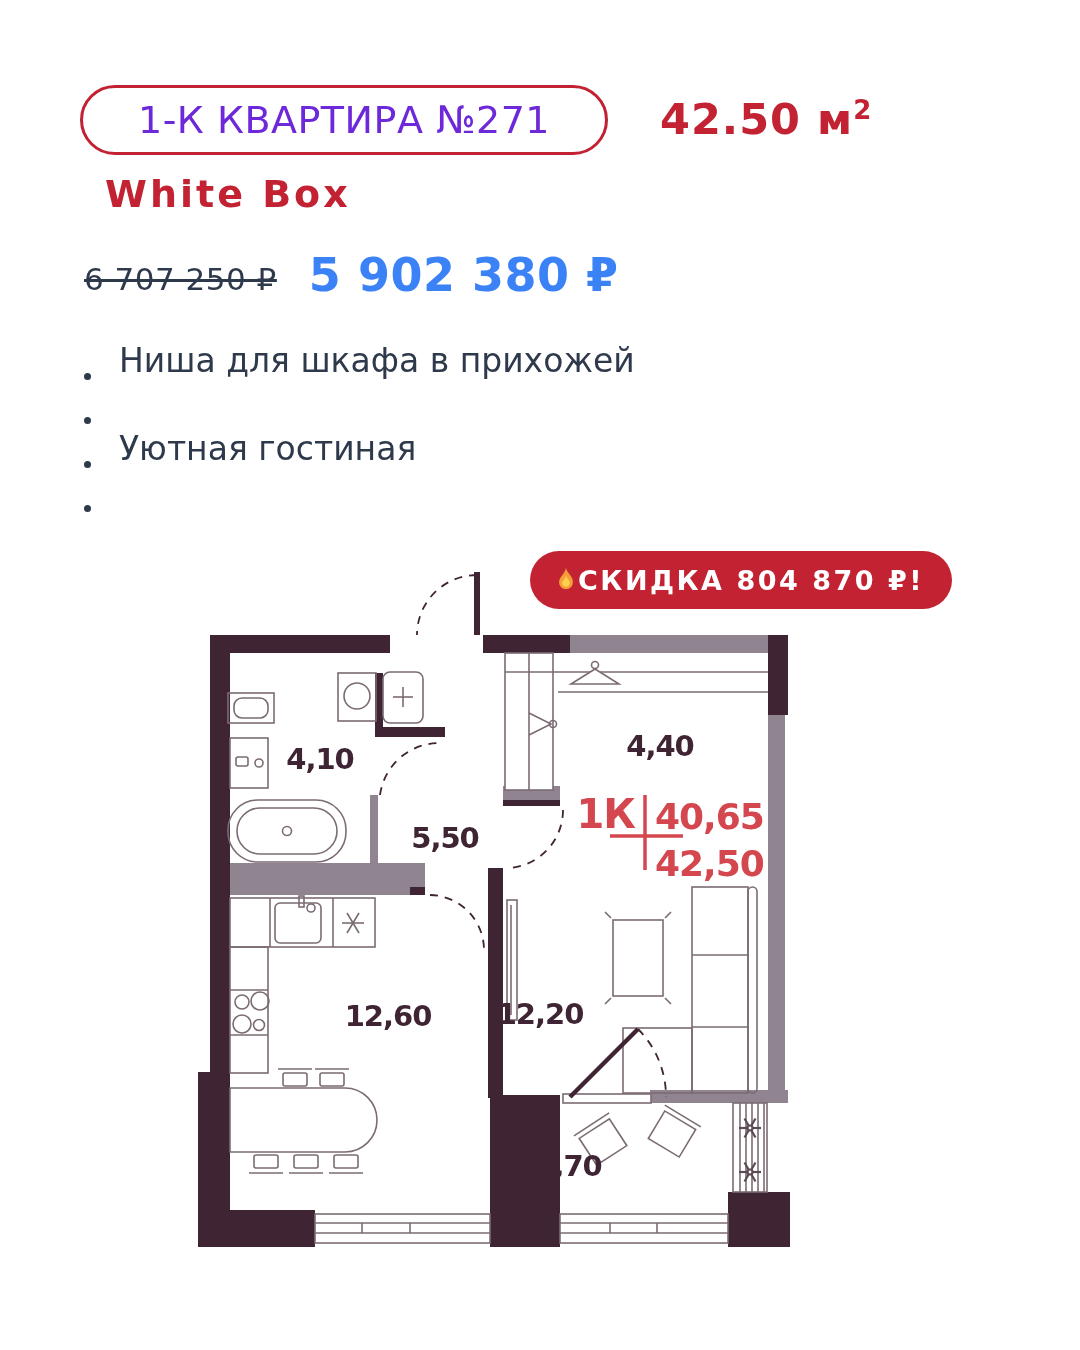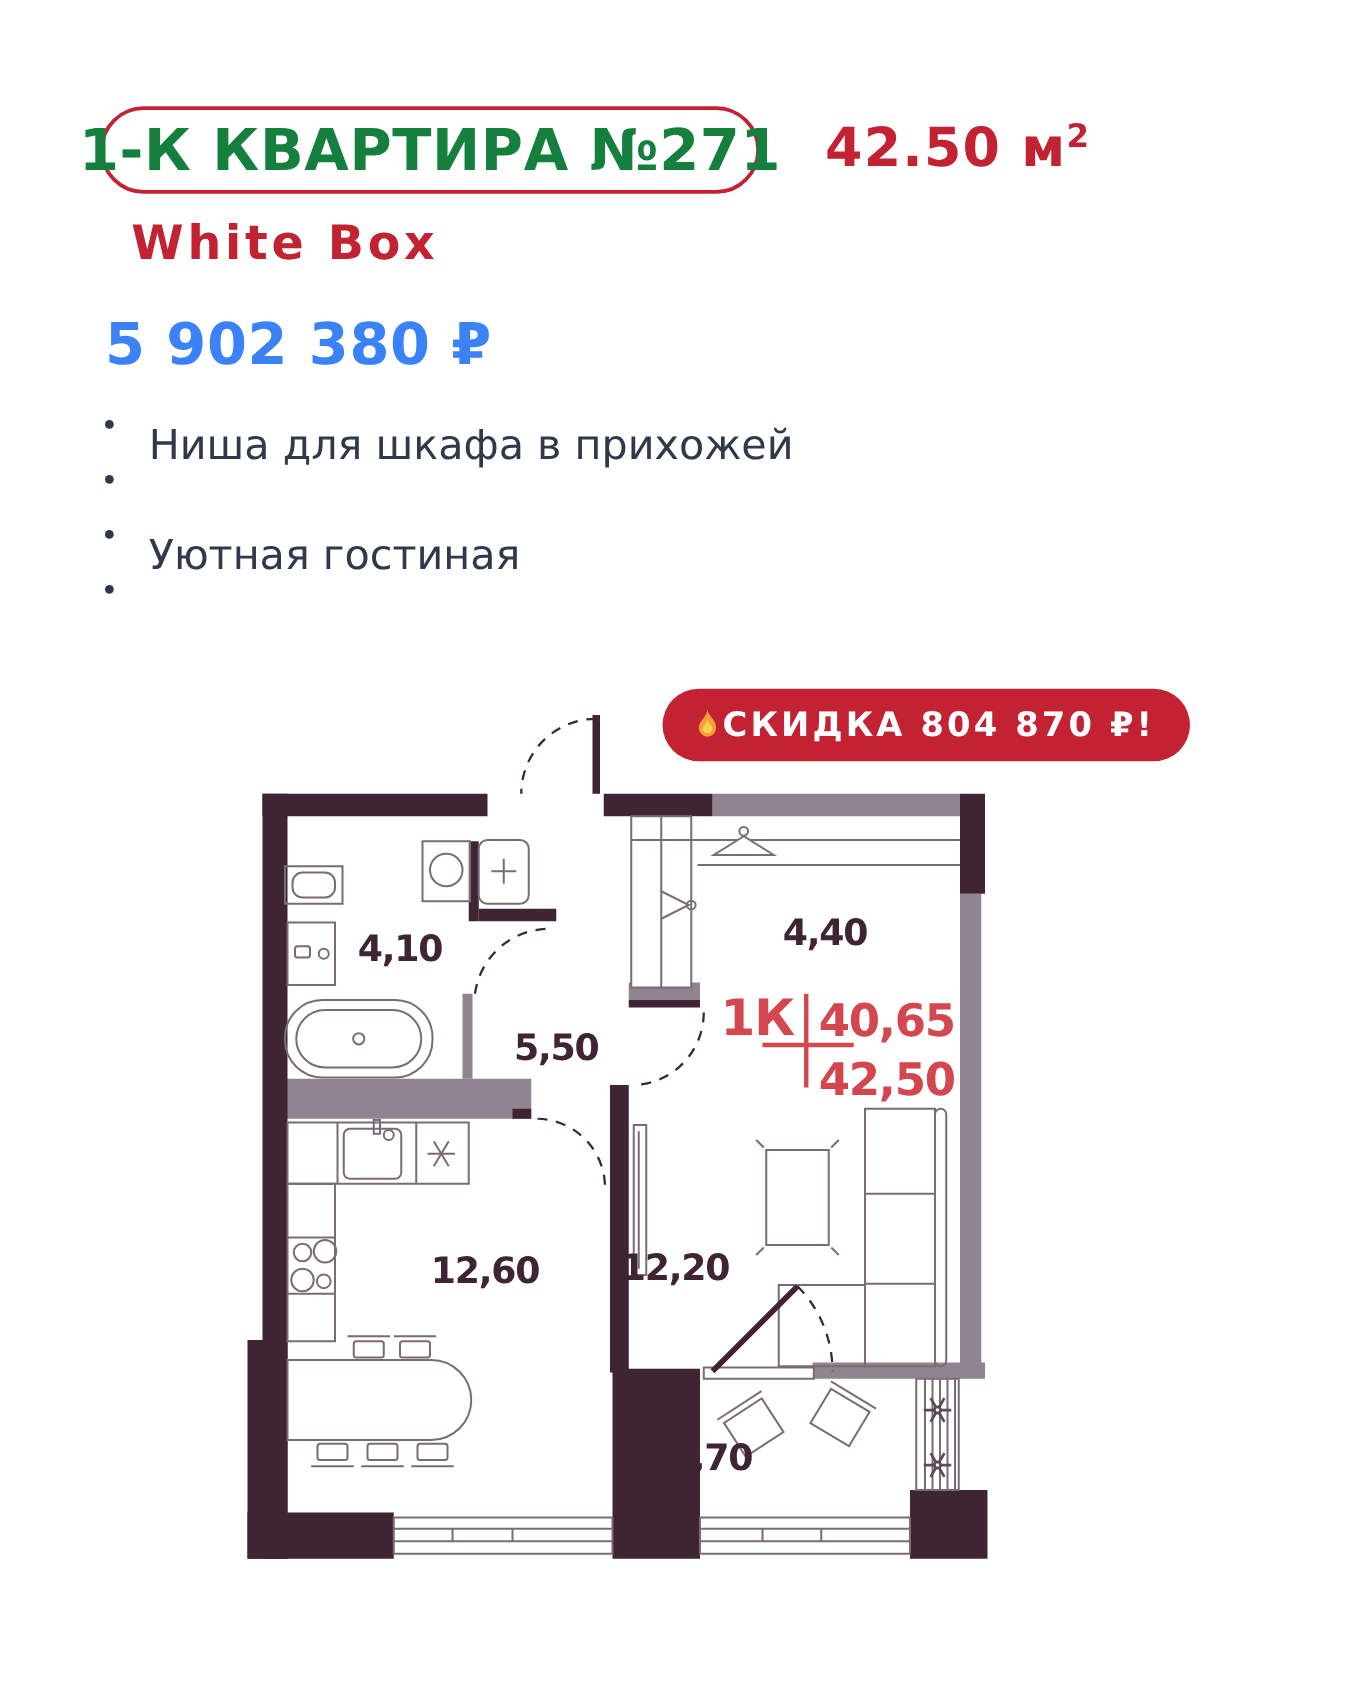--- a/index.html
+++ b/index.html
@@ -8,21 +8,21 @@
     font-family:"DejaVu Sans",sans-serif;overflow:hidden;
   }
   
   .title-pill{
     position:absolute;left:80px;top:85px;width:528px;height:70px;
     border:3.5px solid #c22231;border-radius:38px;
     display:flex;align-items:center;justify-content:center;
     box-sizing:border-box;
   }
   .title-pill span{
-    color:#15803d;font-size:46px;font-weight:bold;letter-spacing:.5px;white-space:nowrap;
+    color:#6d28d9;font-size:38px;font-weight:normal;letter-spacing:.5px;white-space:nowrap;
   }
   .area-label{
     position:absolute;left:660px;top:94px;color:#c22231;
     font-size:43px;font-weight:600;letter-spacing:1px;white-space:nowrap;
   }
   .area-label sup{font-size:26px;font-weight:700;}
   .finish-label{
     position:absolute;left:105px;top:172px;color:#c22231;
     font-size:38px;font-weight:bold;letter-spacing:3px;
   }
@@ -30,21 +30,21 @@
   .price-row{position:absolute;left:84px;top:248px;display:flex;align-items:center;}
   .old-price{
     color:#2e3a4c;font-size:31px;font-weight:500;text-decoration:line-through;
     letter-spacing:.5px;margin-right:32px;margin-top:8px;white-space:nowrap;
   }
   .new-price{
     color:#3b82f6;font-size:46px;font-weight:bold;letter-spacing:.5px;white-space:nowrap;
   }
   
   .features{position:absolute;left:84px;top:336px;list-style:none;margin:0;padding:0;}
-  .features li{display:flex;align-items:flex-start;height:44px;}
+  .features li{display:flex;align-items:flex-end;height:44px;}
   .features .dot{
     width:7px;height:7px;border-radius:50%;background:#2e3a4c;
     margin-right:28px;flex:0 0 auto;
   }
   .features .feat-text{color:#2e3a4c;font-size:33px;font-weight:400;white-space:nowrap;}
   
   .discount{
     position:absolute;left:530px;top:551px;height:58px;border-radius:29px;
     background:#c22231;display:inline-flex;align-items:center;
     padding:0 28px 0 24px;gap:0;
@@ -68,20 +68,21 @@
 
 <div class="canvas">
 
   <div class="title-pill">
     <span>1-К КВАРТИРА №271</span>
   </div>
   <div class="area-label"><span>42.50 м</span><sup>2</sup></div>
   <div class="finish-label">White Box</div>
 
   <div class="price-row">
+    <div class="old-price">6 707 250 ₽</div>
     <div class="new-price">5 902 380 ₽</div>
   </div>
 
   <ul class="features">
     <li>
       <span class="dot"></span>
       <span class="feat-text">Ниша для шкафа в прихожей</span>
     </li>
     <li>
       <span class="dot"></span>

